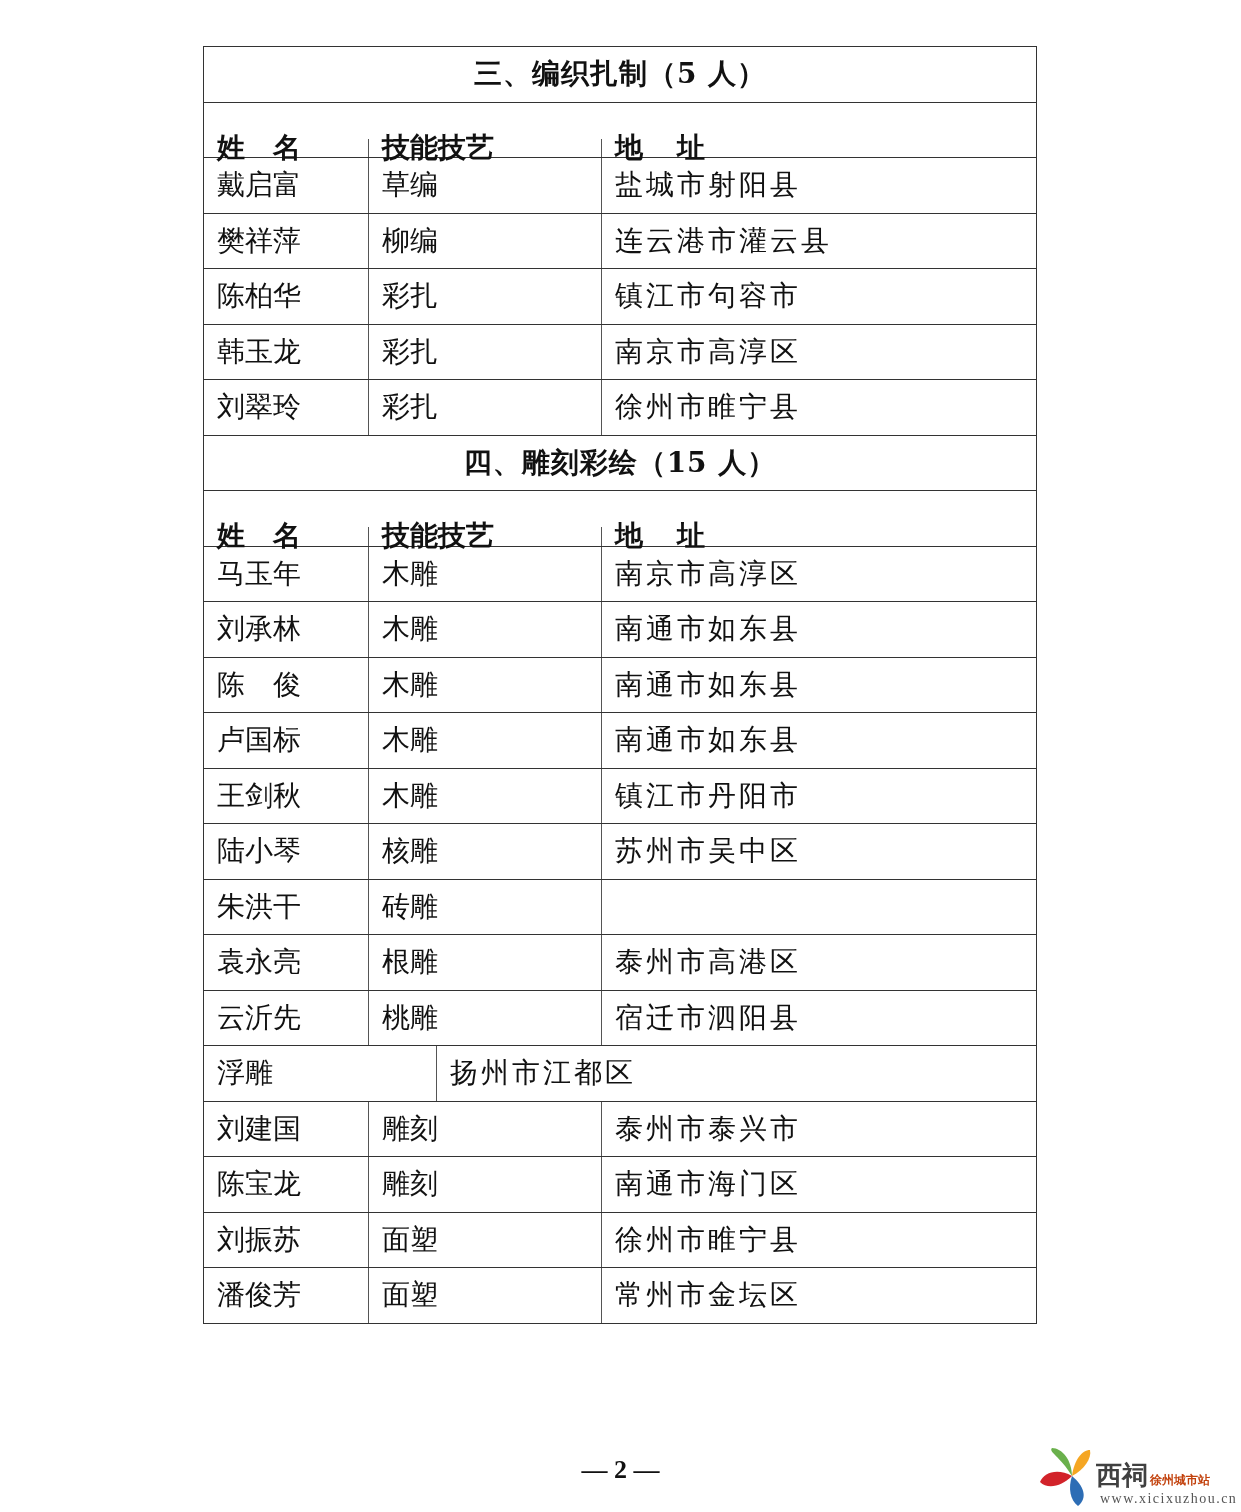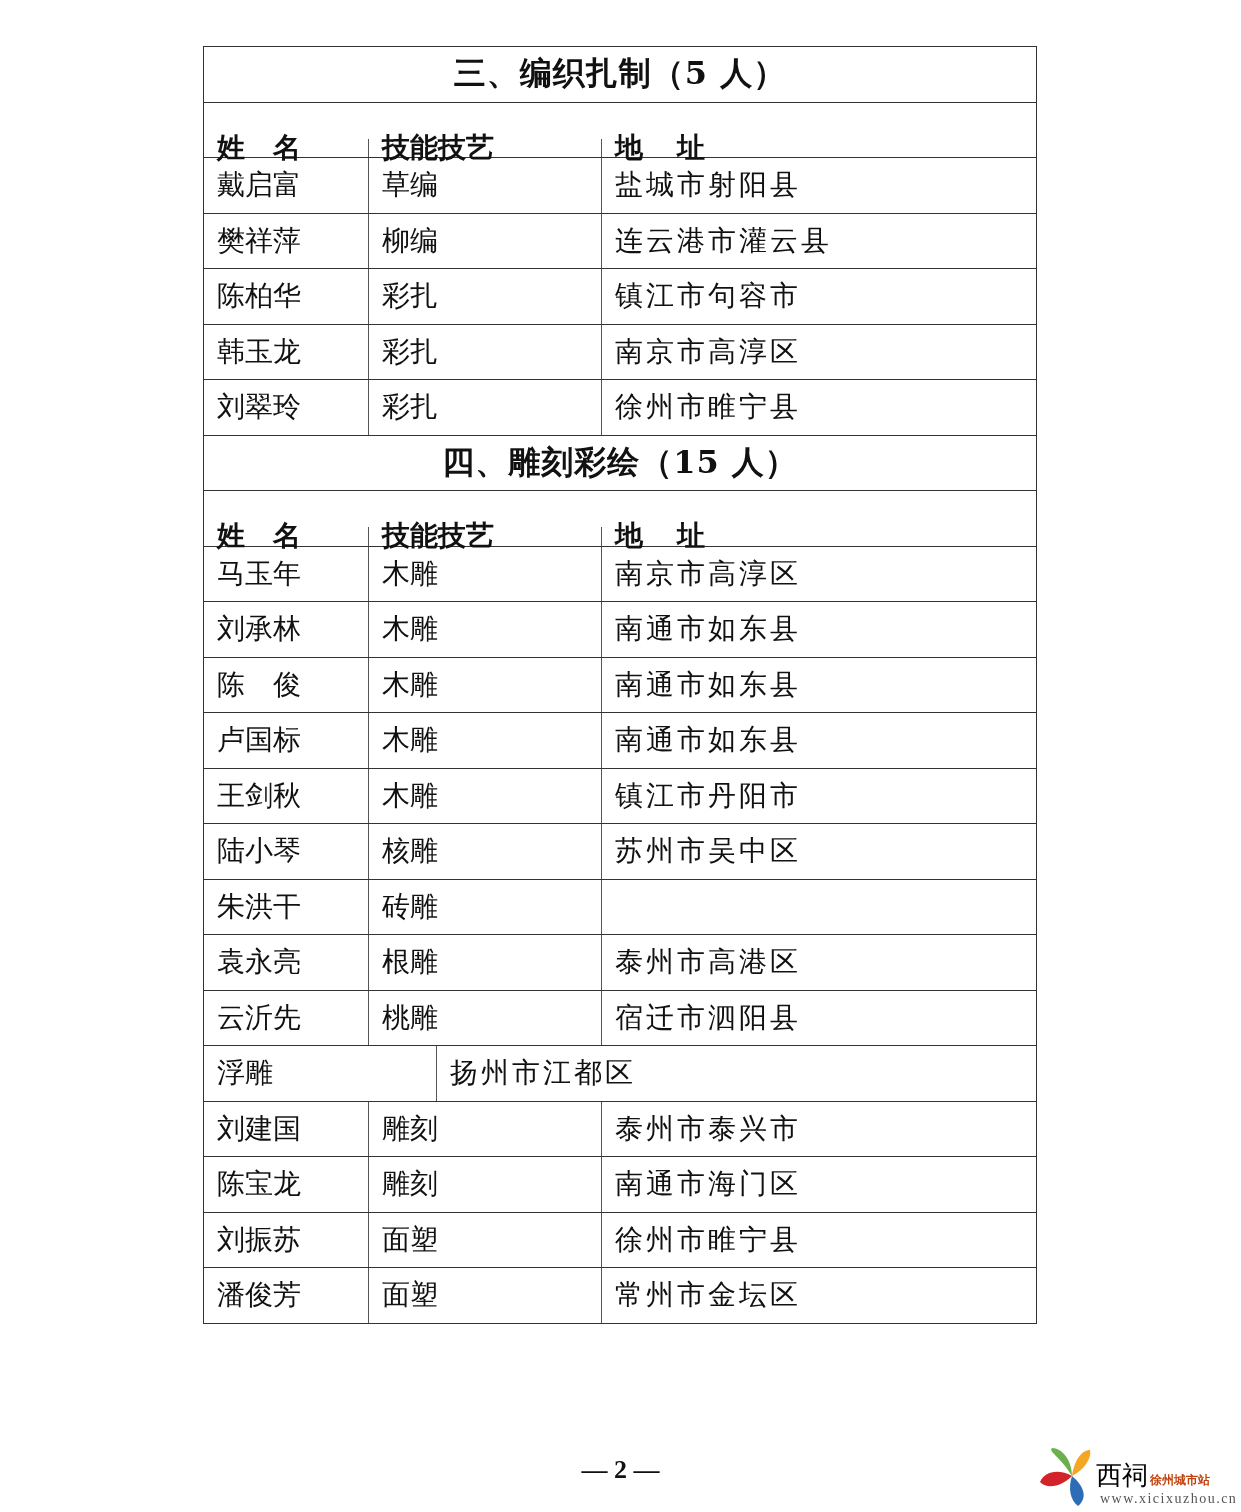--- a/index.html
+++ b/index.html
@@ -6,33 +6,33 @@
   body {
     width: 1241px; height: 1512px; background: #ffffff; position: relative;
     font-family: "DejaVu Serif", "Liberation Serif", serif; color: #111;
     overflow: hidden;
   }
   .table {
     position: absolute; left: 203px; top: 46px; width: 834px;
     border: 1.5px solid #333; border-bottom: none; box-sizing: border-box;
   }
   .row { display: flex; height: 55.5px; border-bottom: 1.5px solid #333; box-sizing: border-box; }
-  .title-row { justify-content: center; align-items: center; font-weight: bold; font-size: 32px; letter-spacing: 1px; }
+  .title-row { justify-content: center; align-items: center; font-weight: bold; font-size: 28px; letter-spacing: 1px; }
   .cell { display: flex; align-items: center; box-sizing: border-box; padding-left: 13px; font-size: 28px; }
   .c1 { width: 165px; border-right: 1.5px solid #555; }
   .c2 { width: 233px; border-right: 1.5px solid #555; }
   .c3 { flex: 1; letter-spacing: 3px; }
   .hdr .cell { font-weight: bold; margin-top: 36px; }
   .page-num {
     position: absolute; top: 1455px; left: 0; width: 1241px; text-align: center;
     font-family: "Liberation Serif", serif; font-weight: bold; font-size: 26px;
   }
   .logo { position: absolute; left: 1038px; top: 1446px; width: 200px; height: 62px; }
   .logo-text { position: absolute; left: 58px; top: 12px; display: flex; align-items: baseline; }
-  .logo-main { color: #000000; font-weight: normal; font-size: 26px; font-family: "DejaVu Sans", sans-serif; }
+  .logo-main { color: #404040; font-weight: bold; font-size: 26px; font-family: "DejaVu Sans", sans-serif; }
   .logo-sub { color: #c2410c; font-size: 12px; font-weight: bold; font-family: "DejaVu Sans", sans-serif; margin-left: 2px; }
   .logo-url { position: absolute; left: 62px; top: 45px; font-size: 14px; color: #555; letter-spacing: 1.5px; font-family: Liberation Serif, serif; }
 </style>
 </head>
 <body>
 
 <div class="table">
 
   <div class="row title-row">
       <span>三、编织扎制（5 人）</span>

